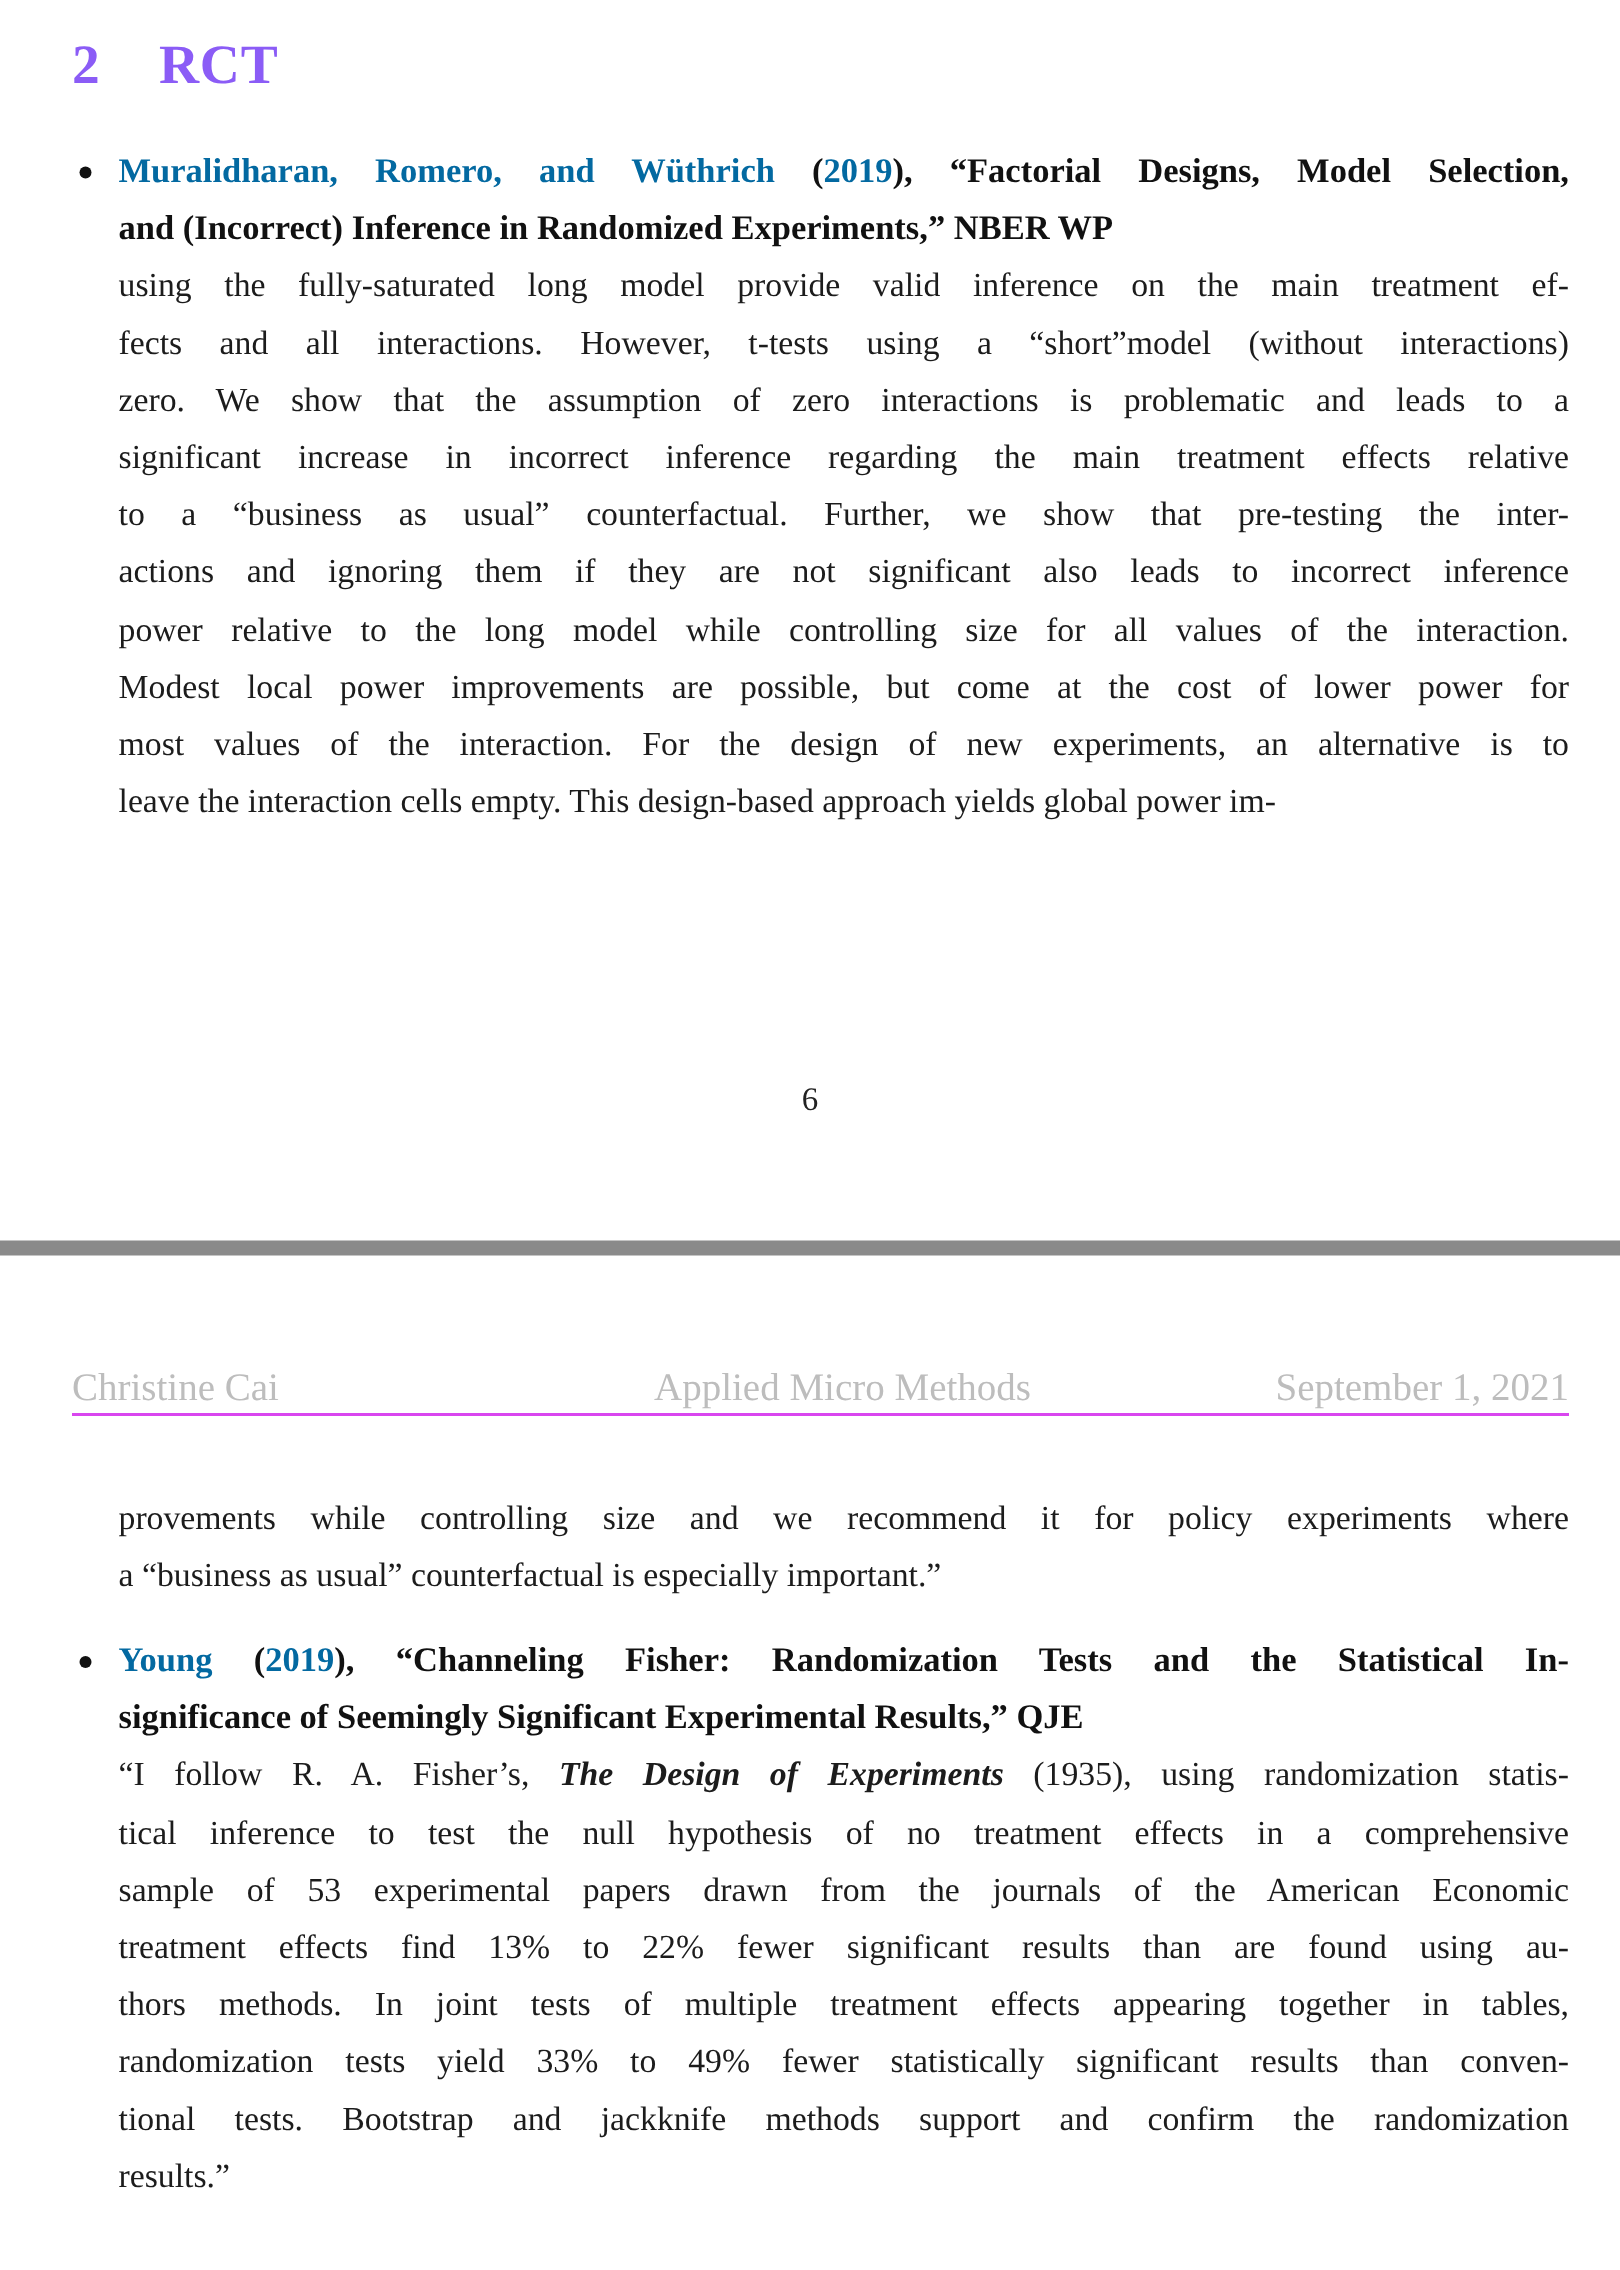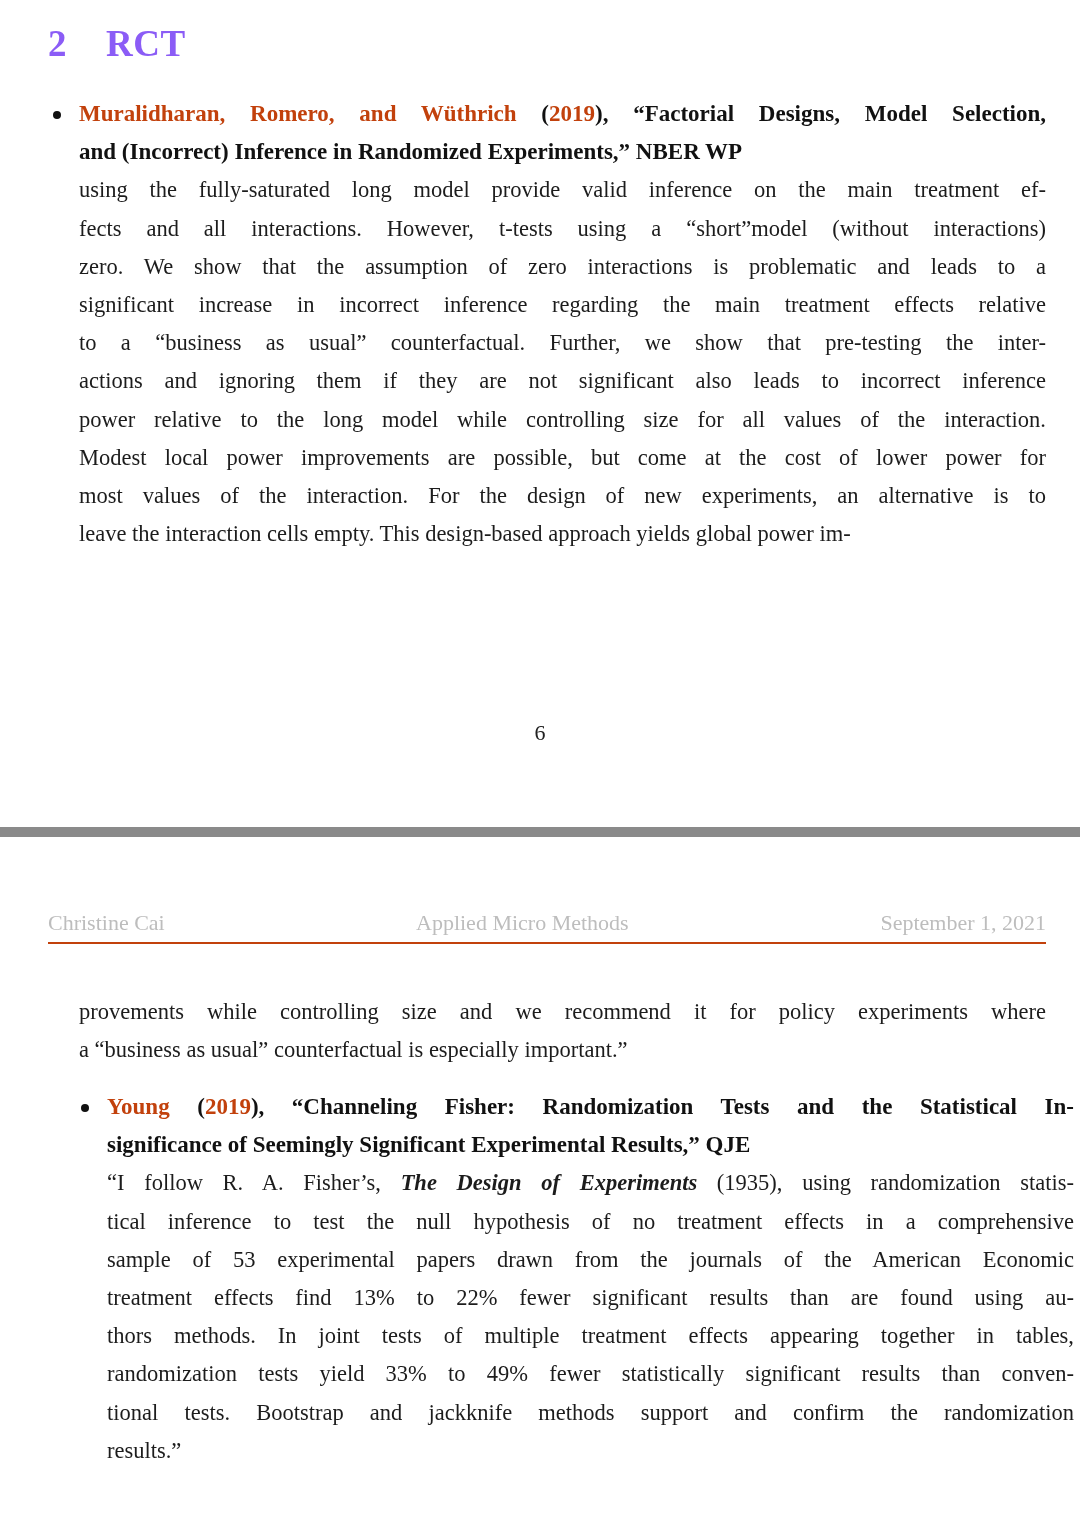--- a/index.html
+++ b/index.html
@@ -17,44 +17,44 @@
     letter-spacing: 0.5px; margin: 0;
   }
   .section-title .num { display: inline-block; width: 58px; }
 
   .entry { position: absolute; left: 79px; width: 967px; font-size: 23px; line-height: 38.2px; }
   .bullet {
     position: absolute; left: -26px; width: 8px; height: 8px; border-radius: 50%;
     background: #111;
   }
   .entry-head { font-weight: bold; color: #111; text-align: justify; }
-  .author-link { color: #c2410c; text-decoration: none; }
+  .author-link { color: #0369a1; text-decoration: none; }
   .abstract { text-align: justify; color: #1c1c1c; font-size: 22.5px; }
   .abstract em { font-style: italic; font-weight: bold; }
 
   .line { display: block; text-align: justify; text-align-last: justify; white-space: nowrap; }
   .line.last { text-align-last: left; }
 
   .page-number {
     position: absolute; top: 720px; left: 0; width: 1080px; text-align: center;
     font-size: 22px; color: #222;
   }
 
   .page-separator {
     position: absolute; left: 0; top: 827px; width: 1080px; height: 10px;
     background: #8a8a8a;
   }
 
   .running-header {
     position: absolute; left: 48px; top: 910px; width: 998px; height: 32px;
-    border-bottom: 2px solid #c2410c; font-size: 22px; color: #bdbdbd;
+    border-bottom: 2px solid #d946ef; font-size: 26px; color: #bdbdbd;
   }
   .running-header span { position: absolute; top: 0; }
   .rh-left { left: 0; }
-  .rh-center { left: 368px; text-align: right; }
+  .rh-center { left: 388px; text-align: right; }
   .rh-right { right: 0; }
 </style>
 </head>
 <body>
 
 <div class="page page-top">
   <h2 class="section-title">
     <span class="num">2</span><span>RCT</span>
   </h2>
 
@@ -92,21 +92,21 @@
   <span class="rh-right">September 1, 2021</span>
 </div>
 
 <div class="entry" style="top:993px;font-family:Liberation Serif, serif;">
   <div class="abstract" id="abs0p2">
       <span class="line">provements while controlling size and we recommend it for policy experiments where</span>
       <span class="line last">a “business as usual” counterfactual is especially important.”</span>
     </div>
 </div>
 
-<div class="entry" style="top:1088px;margin-left:28px;">
+<div class="entry" style="top:1088px;">
   <span class="bullet" style="top:16px;"></span>
   <div class="entry-head">
     <span class="line">
       <a class="author-link">Young</a>
       (<a class="author-link">2019</a><span>), “Channeling Fisher: Randomization Tests and the Statistical In-</span>
     </span>
     <span class="line last">significance of Seemingly Significant Experimental Results,” QJE</span>
   </div>
   <div class="abstract">
     <span class="line"><span>“I follow R. A. Fisher’s, </span><em>The Design of Experiments</em><span> (1935), using randomization statis-</span></span>

